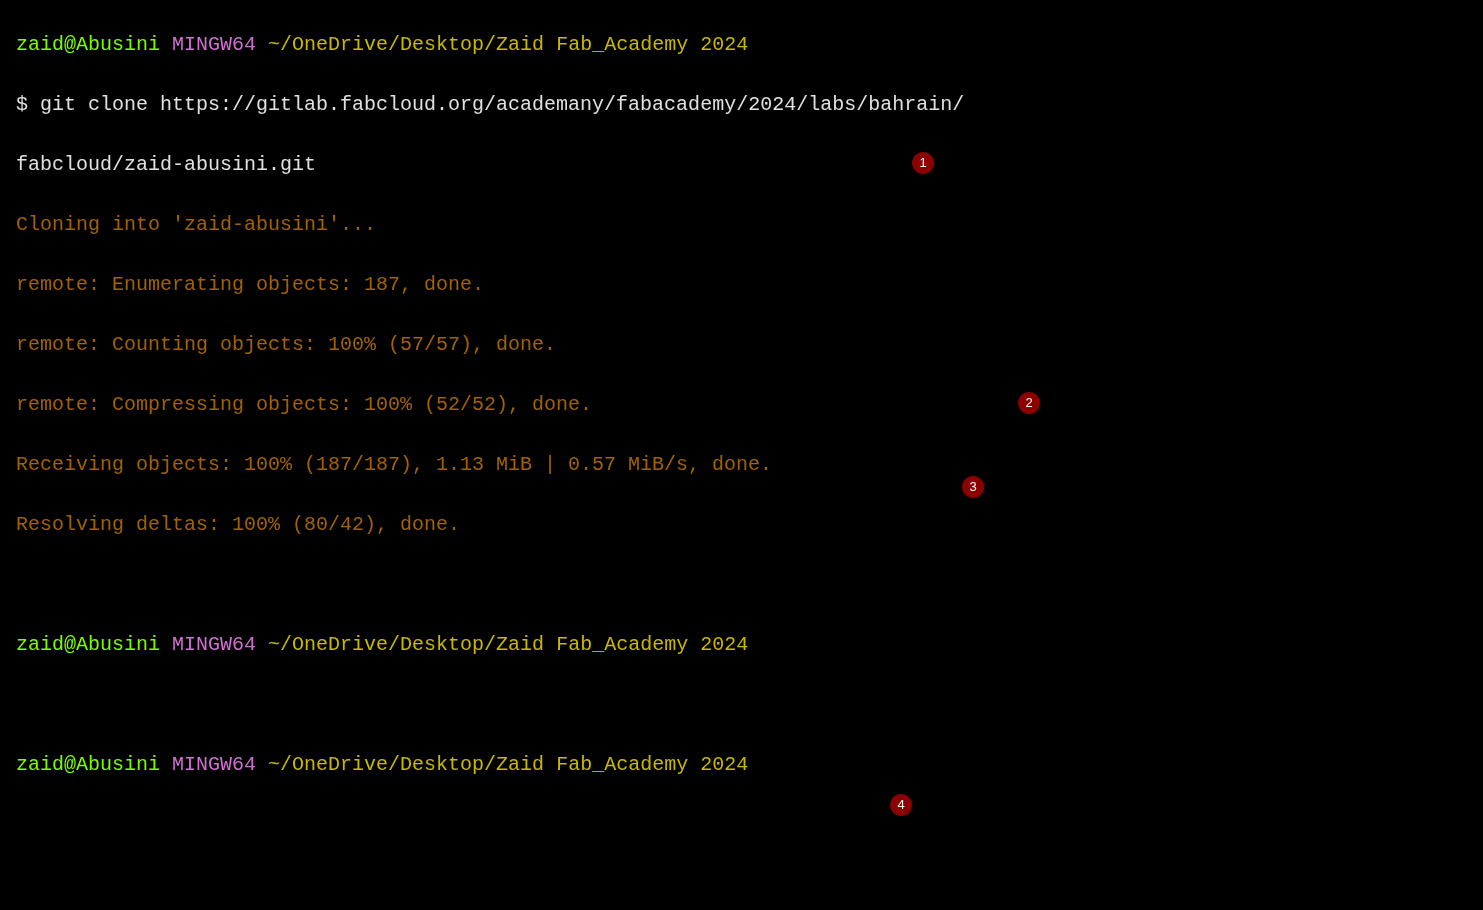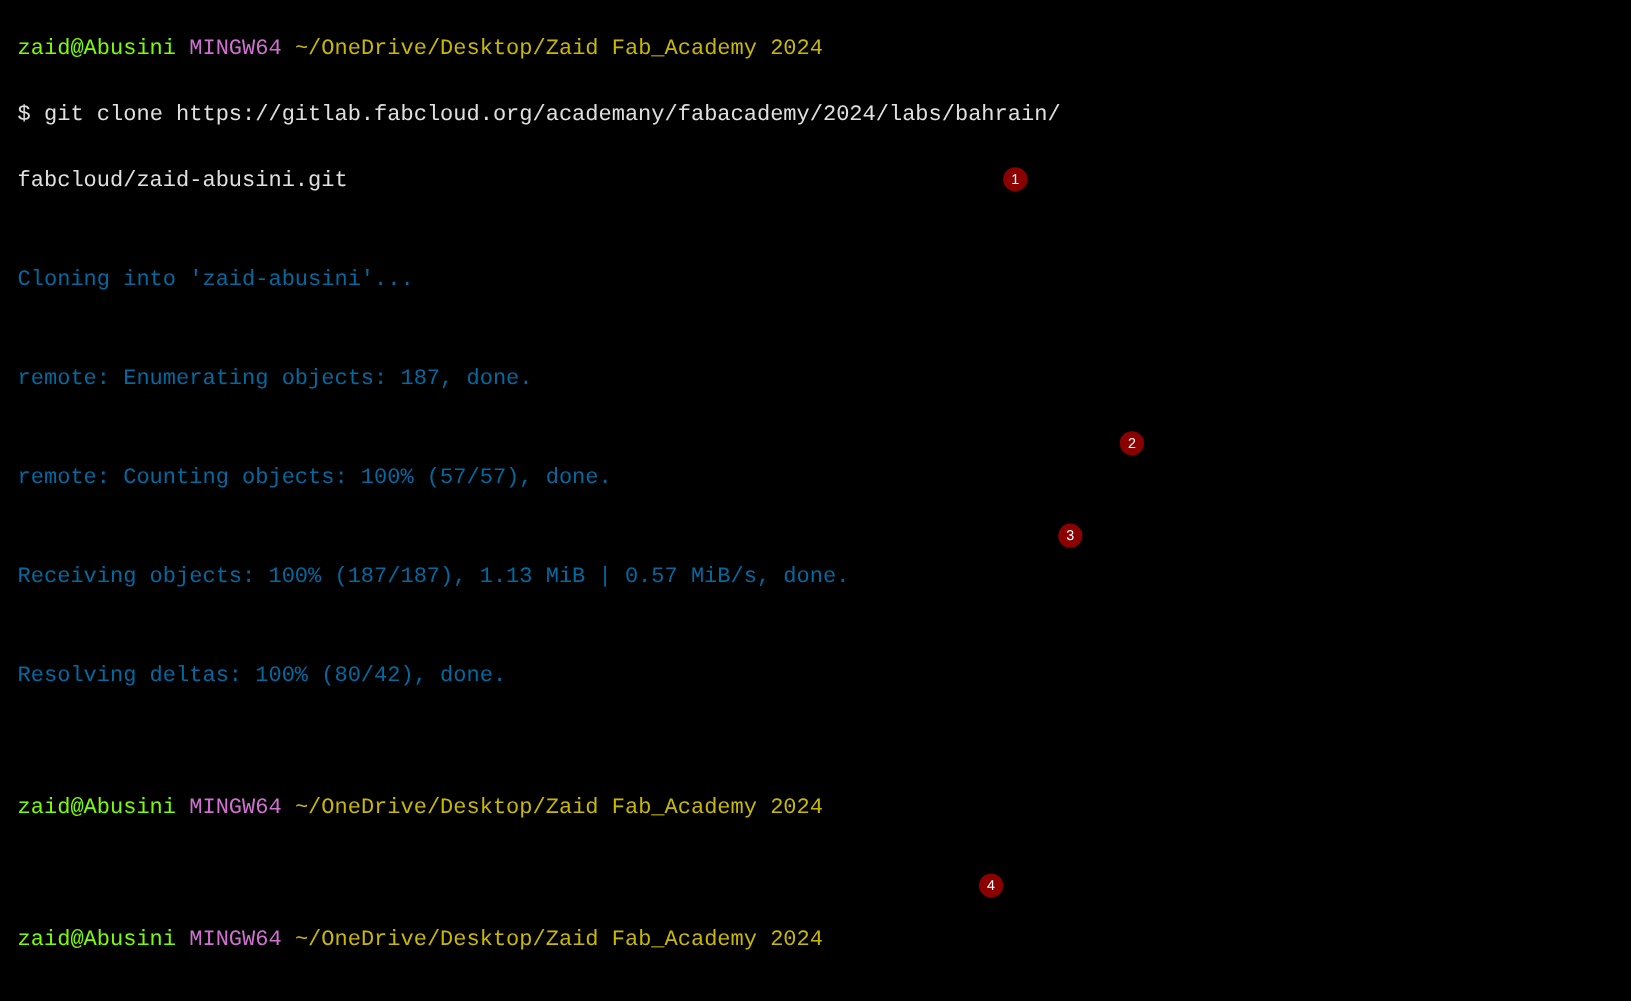--- a/index.html
+++ b/index.html
@@ -16,21 +16,21 @@
   }
   .terminal {
     white-space: pre;
     padding: 0;
     position: relative;
   }
   .user-host { color: #7cfc00; }
   .mingw    { color: #d070d0; }
   .path     { color: #c8b800; }
   .cmd      { color: #e0e0e0; }
-  .out      { color: #0369a1; margin-top: 30px; }
+  .out      { color: #a16207; }
 
   .badge {
     display: inline-flex;
     align-items: center;
     justify-content: center;
     width: 22px;
     height: 22px;
     border-radius: 50%;
     background: #8b0000;
     color: #ffffff;
@@ -64,20 +64,21 @@
 </head>
 <body>
 
 <div class="terminal">
 <span class="line"><span class="user-host">zaid@Abusini</span> <span class="mingw">MINGW64</span> <span class="path">~/OneDrive/Desktop/Zaid Fab_Academy 2024</span></span>
 <span class="line"><span class="cmd">$</span><span class="cmd"> git clone https://gitlab.fabcloud.org/academany/fabacademy/2024/labs/bahrain/</span></span>
 <span class="line"><span class="cmd">fabcloud/zaid-abusini.git</span></span>
 <span class="line out">Cloning into 'zaid-abusini'...</span>
 <span class="line out">remote: Enumerating objects: 187, done.</span>
 <span class="line out">remote: Counting objects: 100% (57/57), done.</span>
+<span class="line out">remote: Compressing objects: 100% (52/52), done.</span>
 <span class="line out">Receiving objects: 100% (187/187), 1.13 MiB | 0.57 MiB/s, done.</span>
 <span class="line out">Resolving deltas: 100% (80/42), done.</span>
 <span class="line"> </span>
 <span class="line"><span class="user-host">zaid@Abusini</span> <span class="mingw">MINGW64</span> <span class="path">~/OneDrive/Desktop/Zaid Fab_Academy 2024</span></span>
 <span class="line"> </span>
 <span class="line"><span class="user-host">zaid@Abusini</span> <span class="mingw">MINGW64</span> <span class="path">~/OneDrive/Desktop/Zaid Fab_Academy 2024</span></span>
 
 
 
 

